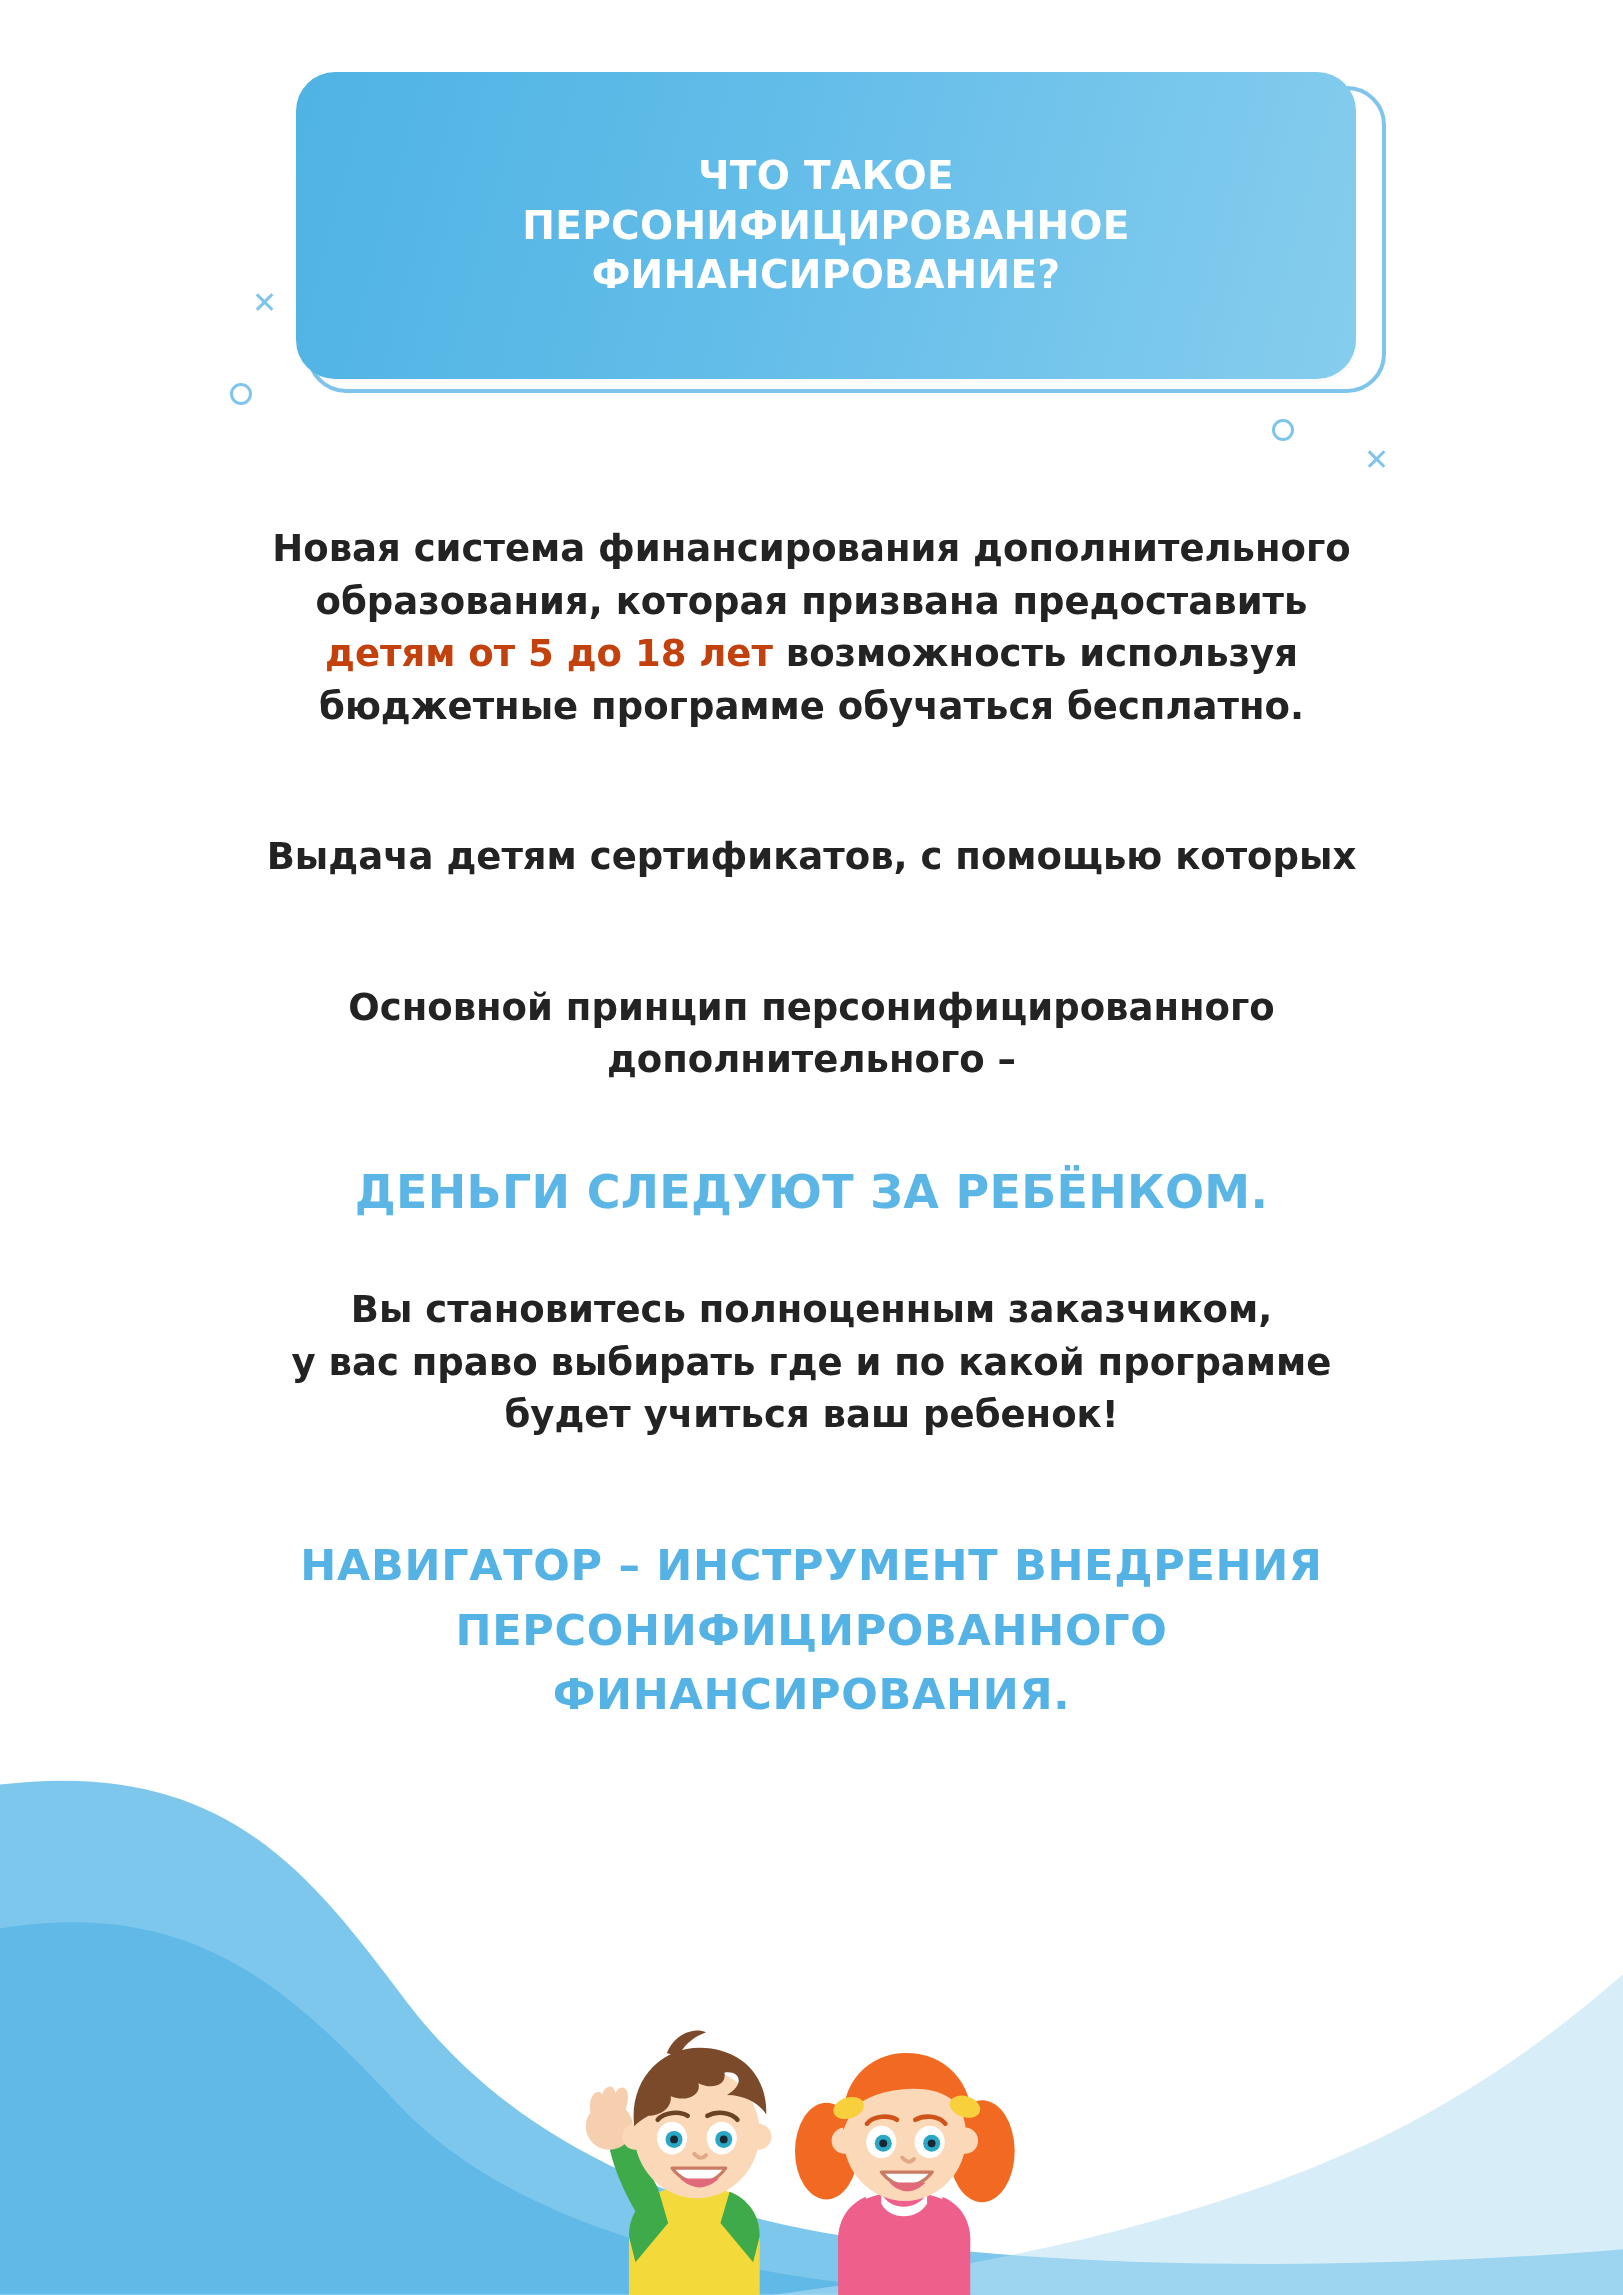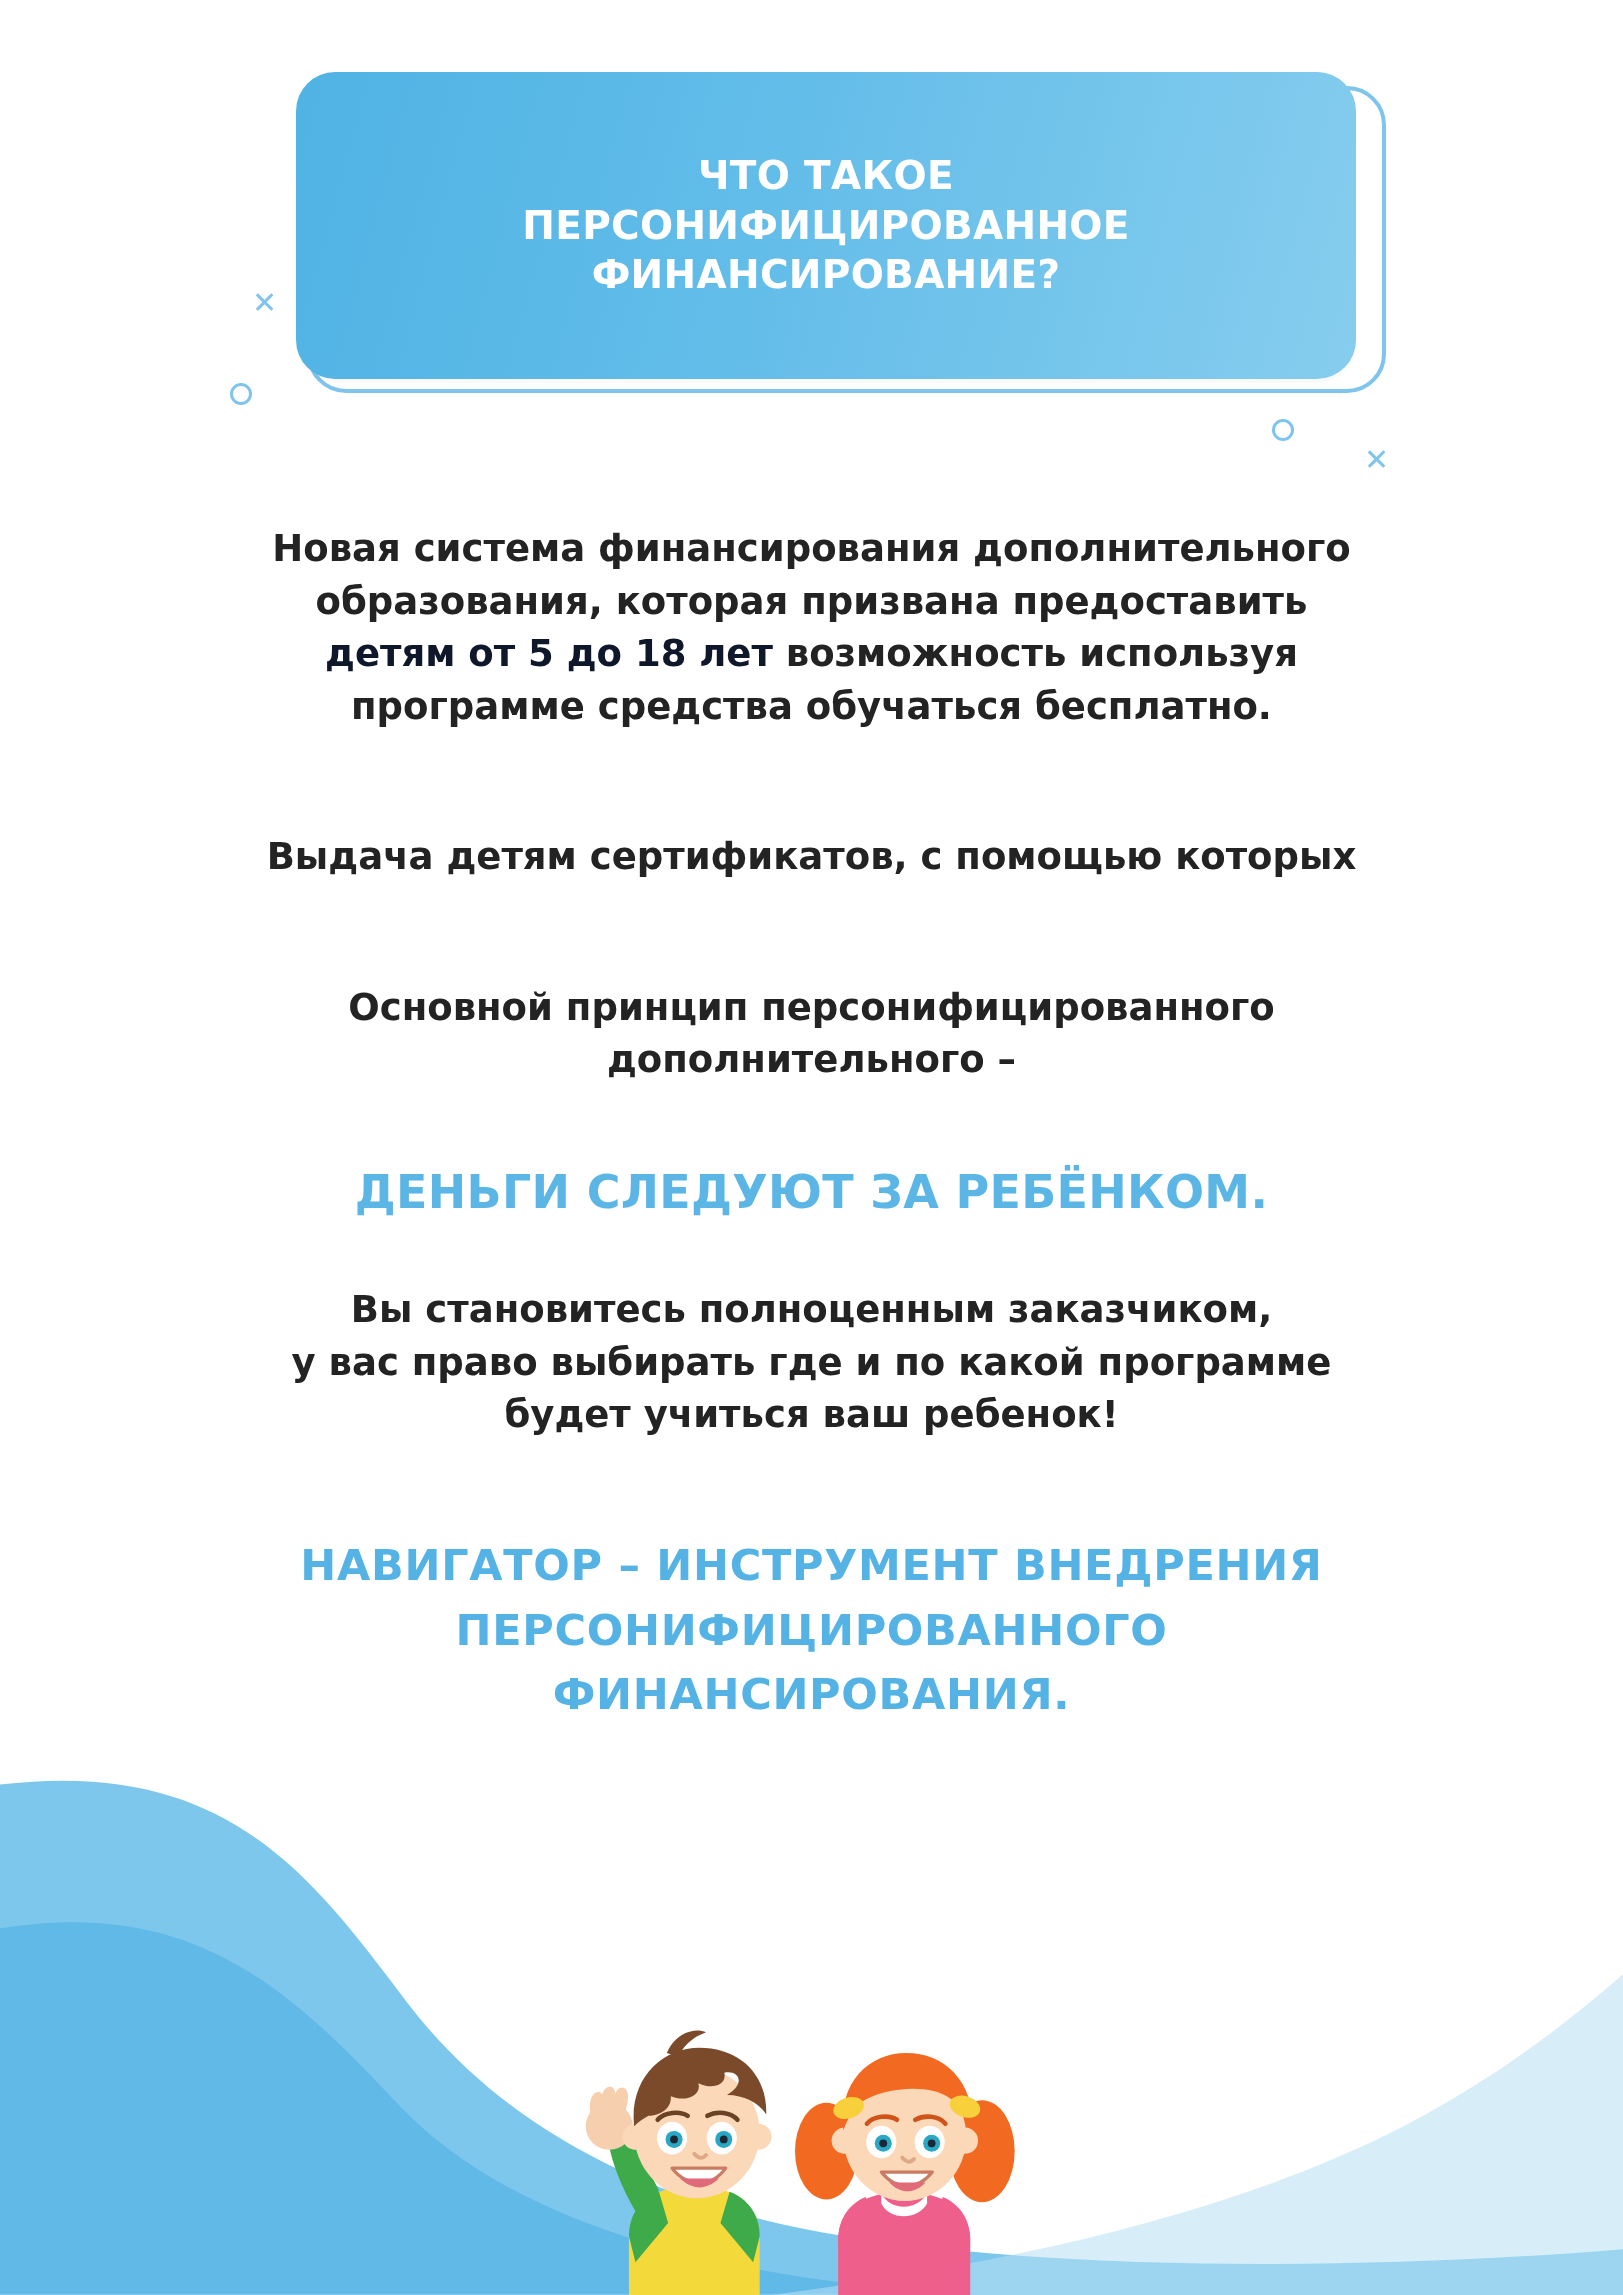--- a/index.html
+++ b/index.html
@@ -100,21 +100,21 @@
   .para {
     margin: 0 auto;
     max-width: 1276px;
     padding: 0 26px;
     font-weight: bold;
     color: #232323;
     font-size: 37px;
     line-height: 1.42;
     white-space: pre-line;
   }
-  .blue { color: #0f172a; }
+  .blue { color: #c2410c; }
   .gap-1 { height: 98px; }
   .gap-2 { height: 98px; }
   .gap-3 { height: 72px; }
   .gap-4 { height: 59px; }
   .gap-5 { height: 79px; }
 
   .headline-blue {
     margin: 0 auto;
     max-width: 1308px;
     padding: 0 26px;
@@ -170,21 +170,21 @@
   <div class="mark mark-x" style="left:252px; top:288px;">✕</div>
   <div class="ring" style="left:230px; top:383px; width:22px; height:22px;"></div>
   <div class="ring" style="left:1272px; top:419px; width:22px; height:22px;"></div>
   <div class="mark mark-x" style="left:1364px; top:445px;">✕</div>
 
   <div class="content">
 
     <p class="para"><span>Новая система финансирования дополнительного
 образования, которая призвана предоставить
 </span><span class="blue">детям от 5 до 18 лет</span><span> возможность используя
-программе средства обучаться бесплатно.</span></p>
+бюджетные программе обучаться бесплатно.</span></p>
 
     <div class="gap-1"></div>
 
     <p class="para"><span>Выдача детям сертификатов, с помощью которых
 </span></p>
 
     <div class="gap-2"></div>
 
     <p class="para">Основной принцип персонифицированного
 дополнительного –</p>

